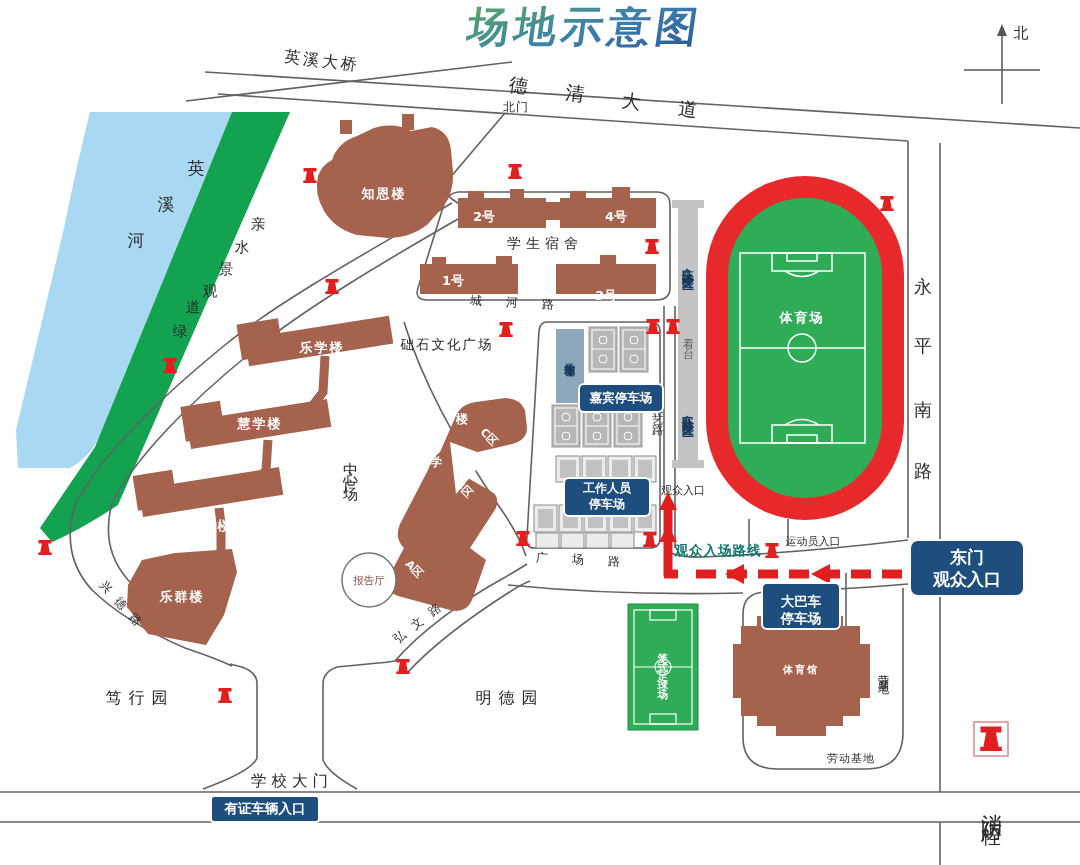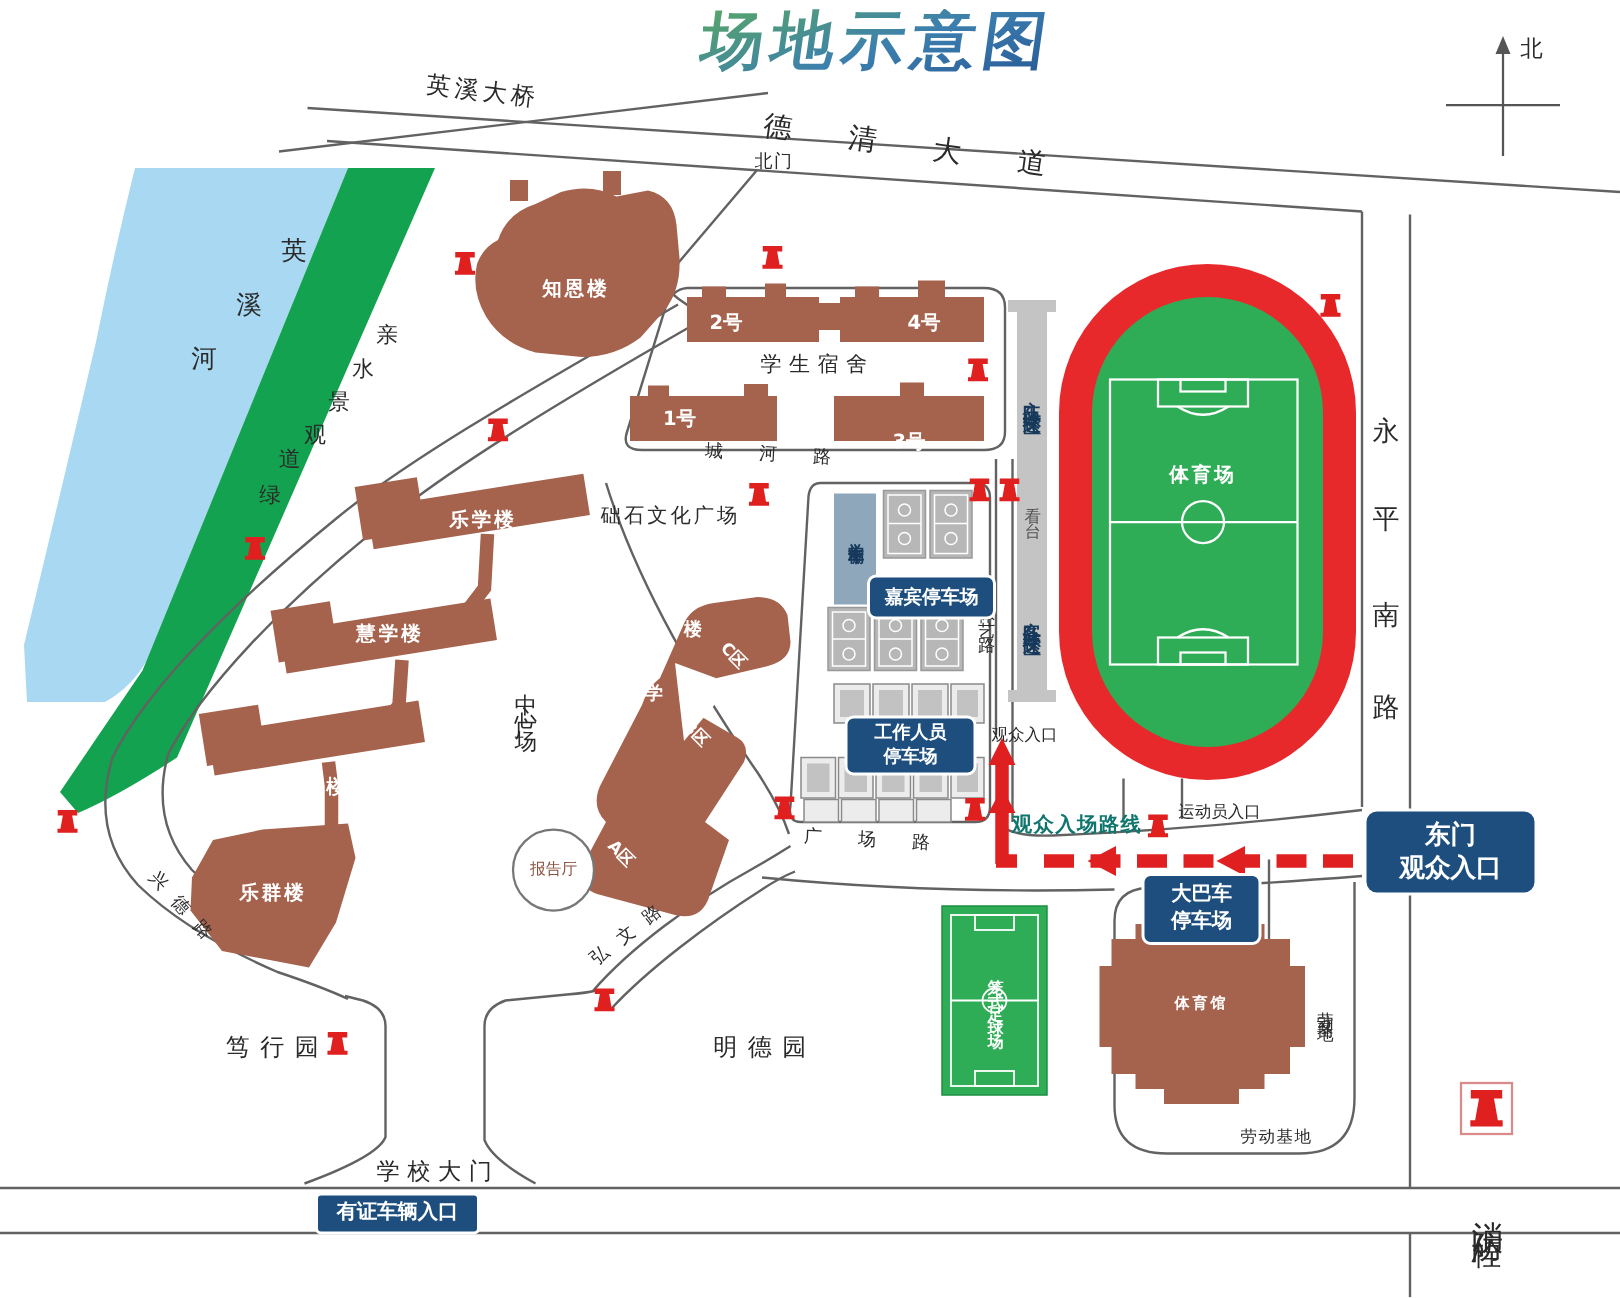--- a/index.html
+++ b/index.html
@@ -281,36 +281,36 @@
 <div class="lbl vt navy" style="left:570px;top:356px;font-size:10.5px;letter-spacing:1px;">学生车棚</div>
 <div class="lbl w" style="left:802px;top:317px;font-size:13px;letter-spacing:2px;">体育场</div>
 <div class="lbl w" style="left:801px;top:638px;font-size:10px;letter-spacing:2px;margin-top:32px;">体育馆</div>
 <div class="lbl vt w" style="left:663px;top:667px;font-size:10.5px;letter-spacing:9px;">笼式足球场</div>
 
 <div class="lbl vt navy" style="left:688px;top:265px;font-size:12px;letter-spacing:3px;">主队球迷区</div>
 <div class="lbl vt" style="left:688px;top:339px;font-size:11px;letter-spacing:10px;color:#555;">看台</div>
 <div class="lbl vt navy" style="left:688px;top:412px;font-size:12px;letter-spacing:3px;">客队球迷区</div>
 <div class="lbl vt" style="left:883px;top:671px;font-size:11px;letter-spacing:3px;">劳动基地</div>
 <div class="lbl" style="left:851px;top:758px;font-size:11px;letter-spacing:1px;">劳动基地</div>
-<div class="lbl" style="left:140px;top:698px;font-size:16px;letter-spacing:7px;margin-left:45px;">笃行园</div>
+<div class="lbl" style="left:140px;top:698px;font-size:16px;letter-spacing:7px;">笃行园</div>
 <div class="lbl" style="left:510px;top:698px;font-size:16px;letter-spacing:7px;">明德园</div>
 
 <div class="lbl" style="left:683px;top:490px;font-size:11px;">观众入口</div>
 <div class="lbl" style="left:813px;top:541px;font-size:11px;">运动员入口</div>
 <div class="lbl red" style="left:718px;top:551px;font-size:13.5px;letter-spacing:1px;">观众入场路线</div>
 <div class="lbl vt" style="left:991px;top:806px;font-size:21px;letter-spacing:6px;">消防栓</div>
 
 <div class="badge" style="left:605px;top:398px;width:82px;height:26px;font-size:12.5px;margin-left:16px;">
       <span>嘉宾停车场</span>
     </div>
 <div class="badge" style="left:607px;top:497px;width:84px;height:36px;font-size:12px;">
   <span>工作人员</span>
   <span>停车场</span>
 </div>
-<div class="badge" style="left:801px;top:606px;width:76px;height:44px;font-size:13.5px;">
+<div class="badge" style="left:801px;top:606px;width:76px;height:44px;font-size:13.5px;justify-content:flex-end;">
   <span>大巴车</span>
   <span>停车场</span>
 </div>
 <div class="badge" style="left:967px;top:568px;width:112px;height:54px;font-size:17px;border-radius:9px;">
   <span>东门</span>
   <span>观众入口</span>
 </div>
 <div class="badge" style="left:265px;top:809px;width:106px;height:24px;font-size:13.5px;border-radius:4px;">
       <span>有证车辆入口</span>
     </div>

